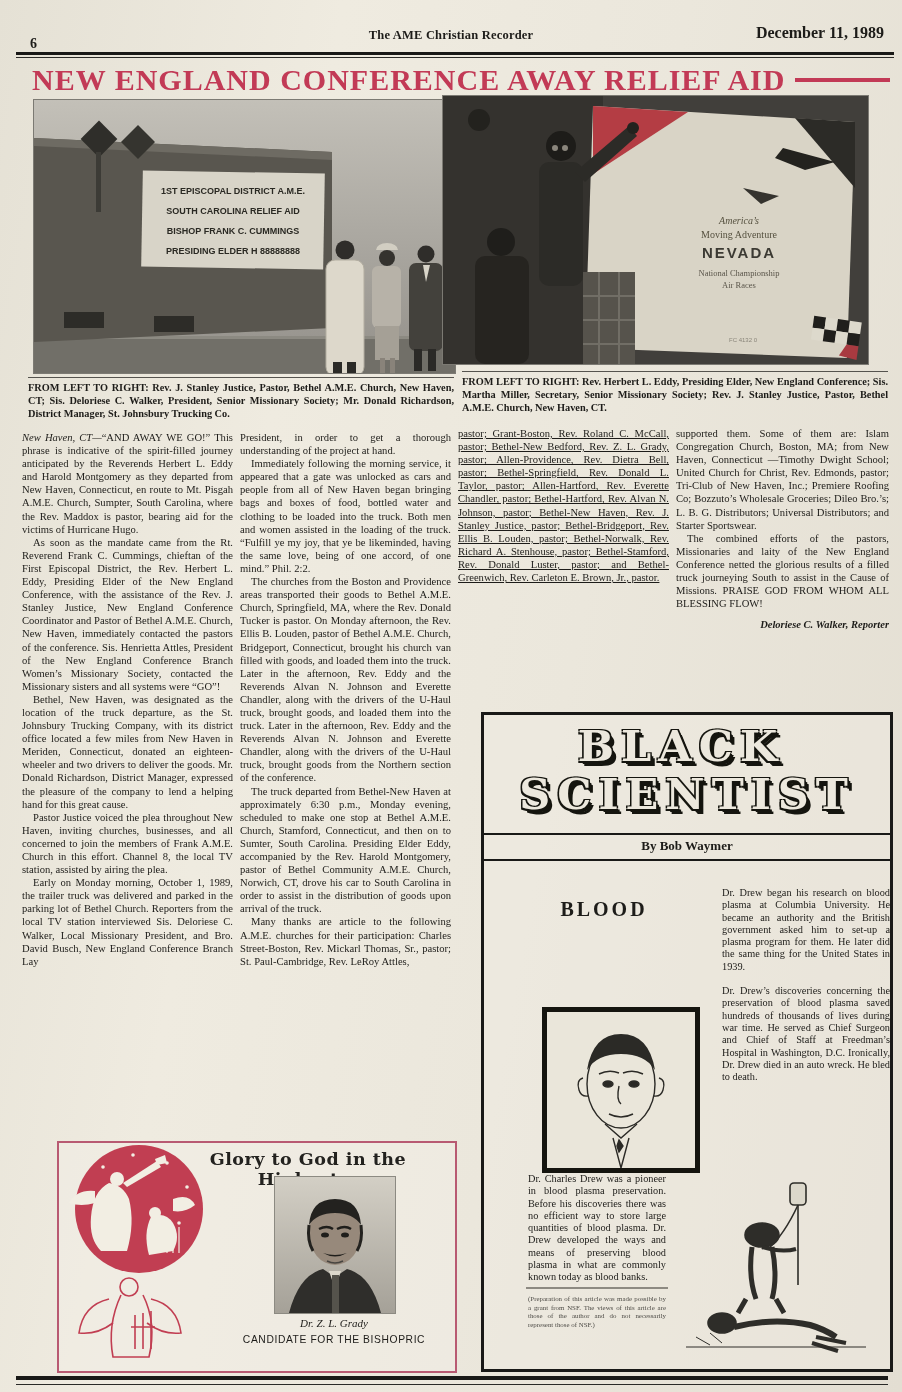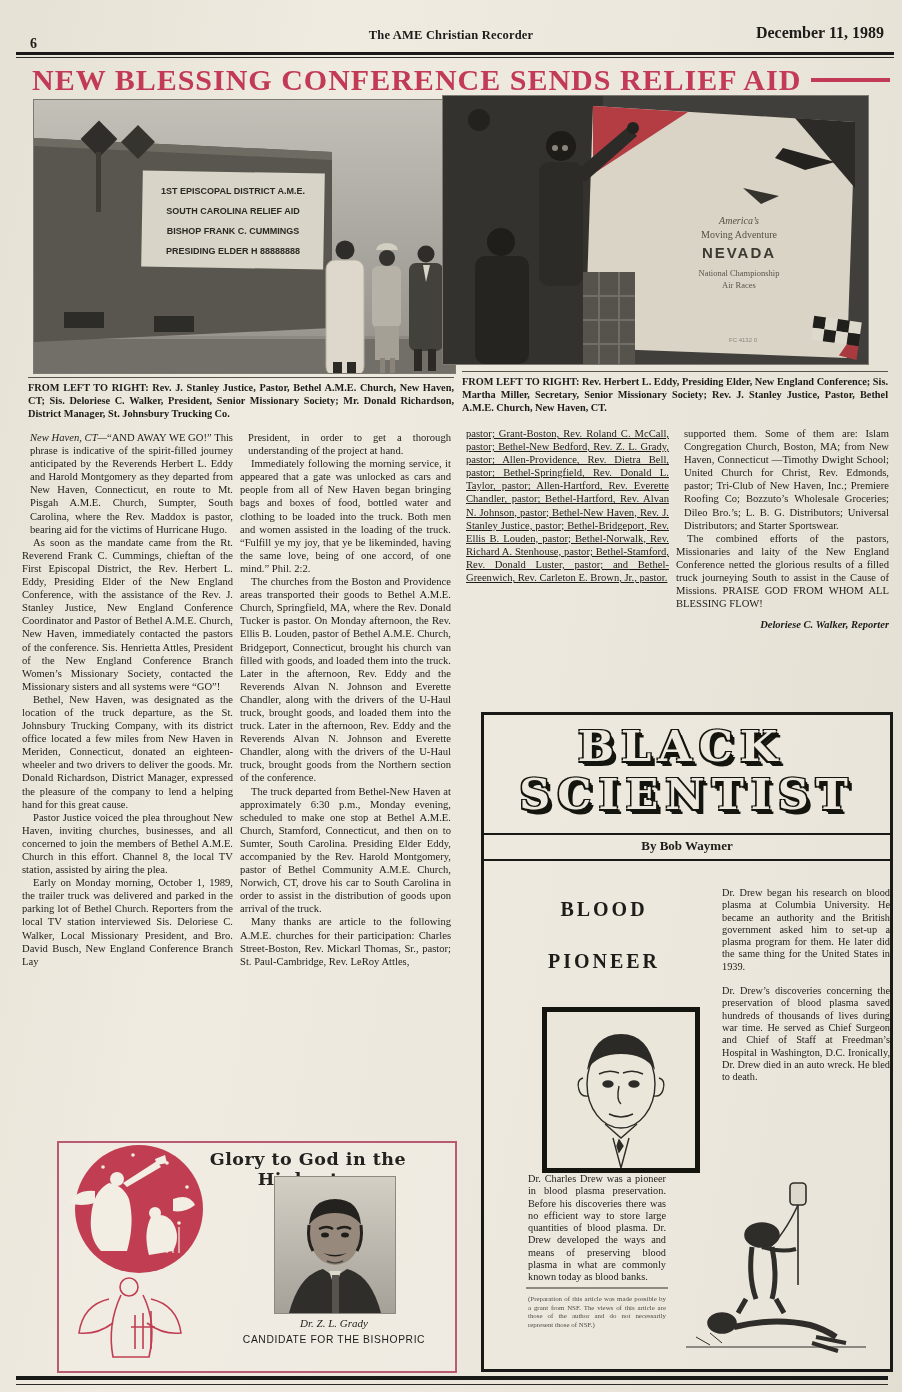--- a/index.html
+++ b/index.html
@@ -21,21 +21,21 @@
   .headline-rule{background:#c23a56;height:4px;}
   .photo{background:#8f8d86;box-shadow:0 0 0 1px #7c7a73;}
   .caption{
     font-weight:bold;font-size:10.3px;line-height:13px;text-align:justify;
   }
   .caption-rule{background:#55534e;height:1px;}
   .col{
     font-size:10.6px;line-height:13.1px;text-align:justify;overflow:hidden;
   }
   .col p{margin:0;text-indent:11px;}
-  .col p.noindent{text-indent:0;margin-left:8px;}
+  .col p.noindent{text-indent:0;}
   .ital{font-style:italic;}
   .byline{font-weight:bold;font-style:italic;font-size:10.5px;text-align:right;margin-top:8px;}
   .bs-box{border:3px solid #191917;background:rgba(240,236,226,.45);}
   .bs-title{
     text-align:center;font-family:"DejaVu Serif",serif;font-weight:900;
     font-size:43px;line-height:46px;letter-spacing:7px;color:#ece8dd;
     text-shadow:-1.5px -1.5px 0 #15150f,1.5px -1.5px 0 #15150f,-1.5px 1.5px 0 #15150f,
                 1.5px 1.5px 0 #15150f,3px 3px 0 #15150f,4.5px 4.5px 0 #15150f;
   }
   .bs-byline{text-align:center;font-weight:bold;font-size:13px;font-family:"Liberation Serif",serif;}
@@ -58,21 +58,21 @@
 <body>
 
 <div class="abs pageno" style="left:30px;top:36px;">6</div>
 <div class="abs masthead" style="left:0;right:0;top:28px;text-align:center;">The AME Christian Recorder</div>
 <div class="abs pagedate" style="right:18px;top:24px;">December 11, 1989</div>
 
 <div class="abs rule-thick" style="left:16px;right:8px;top:52px;"></div>
 <div class="abs rule-thin" style="left:16px;right:8px;top:57px;"></div>
 
 <div class="abs" style="left:32px;right:12px;top:60px;height:40px;display:flex;align-items:center;">
-  <span class="headline">NEW BLESSING CONFERENCE SENDS RELIEF AID</span>
+  <span class="headline">NEW ENGLAND CONFERENCE AWAY RELIEF AID</span>
   <span class="headline-rule" style="flex:1;margin-left:10px;"></span>
 </div>
 
 <div class="abs photo" style="left:34px;top:100px;width:421px;height:273px;">
   <svg width="421" height="273" viewBox="0 0 421 273">
     <defs>
       <linearGradient id="sky" x1="0" y1="0" x2="0" y2="1">
         <stop offset="0" stop-color="#c3c0b8"></stop>
           <stop offset="1" stop-color="#93908a"></stop>
       </linearGradient>
@@ -174,21 +174,21 @@
 <div class="abs caption-rule" style="left:28px;top:377px;width:426px;"></div>
 <div class="abs caption" style="left:28px;top:381px;width:426px;">FROM LEFT TO RIGHT: Rev. J. Stanley Justice, Pastor, Bethel A.M.E. Church, New Haven, CT; Sis. Deloriese C. Walker, President, Senior Missionary Society; Mr. Donald Richardson, District Manager, St. Johnsbury Trucking Co.</div>
 
 <div class="abs caption-rule" style="left:462px;top:371px;width:426px;"></div>
 <div class="abs caption" style="left:462px;top:375px;width:426px;">FROM LEFT TO RIGHT: Rev. Herbert L. Eddy, Presiding Elder, New England Conference; Sis. Martha Miller, Secretary, Senior Missionary Society; Rev. J. Stanley Justice, Pastor, Bethel A.M.E. Church, New Haven, CT.</div>
 
 <div class="abs col" style="left:22px;top:431px;width:211px;height:726px;">
   <p class="noindent"><span class="ital">New Haven, CT—</span><span>“AND AWAY WE GO!” This phrase is indicative of the spirit-filled journey anticipated by the Reverends Herbert L. Eddy and Harold Montgomery as they departed from New Haven, Connecticut, en route to Mt. Pisgah A.M.E. Church, Sumpter, South Carolina, where the Rev. Maddox is pastor, bearing aid for the victims of Hurricane Hugo.</span></p>
   <p>As soon as the mandate came from the Rt. Reverend Frank C. Cummings, chieftan of the First Episcopal District, the Rev. Herbert L. Eddy, Presiding Elder of the New England Conference, with the assistance of the Rev. J. Stanley Justice, New England Conference Coordinator and Pastor of Bethel A.M.E. Church, New Haven, immediately contacted the pastors of the conference. Sis. Henrietta Attles, President of the New England Conference Branch Women’s Missionary Society, contacted the Missionary sisters and all systems were “GO”!</p>
   <p>Bethel, New Haven, was designated as the location of the truck departure, as the St. Johnsbury Trucking Company, with its district office located a few miles from New Haven in Meriden, Connecticut, donated an eighteen-wheeler and two drivers to deliver the goods. Mr. Donald Richardson, District Manager, expressed the pleasure of the company to lend a helping hand for this great cause.</p>
-  <p>Pastor Justice voiced the plea throughout New Haven, inviting churches, businesses, and all concerned to join the members of Bethel A.M.E. Church in this effort. Channel 8, the local TV station, assisted by airing the plea.</p>
+  <p>Pastor Justice voiced the plea throughout New Haven, inviting churches, businesses, and all concerned to join the members of Frank A.M.E. Church in this effort. Channel 8, the local TV station, assisted by airing the plea.</p>
   <p>Early on Monday morning, October 1, 1989, the trailer truck was delivered and parked in the parking lot of Bethel Church. Reporters from the local TV station interviewed Sis. Deloriese C. Walker, Local Missionary President, and Bro. David Busch, New England Conference Branch Lay</p>
 </div>
 
 <div class="abs col" style="left:240px;top:431px;width:211px;height:726px;">
   <p class="noindent">President, in order to get a thorough understanding of the project at hand.</p>
   <p>Immediately following the morning service, it appeared that a gate was unlocked as cars and people from all of New Haven began bringing bags and boxes of food, bottled water and clothing to be loaded into the truck. Both men and women assisted in the loading of the truck. “Fulfill ye my joy, that ye be likeminded, having the same love, being of one accord, of one mind.” Phil. 2:2.</p>
   <p>The churches from the Boston and Providence areas transported their goods to Bethel A.M.E. Church, Springfield, MA, where the Rev. Donald Tucker is pastor. On Monday afternoon, the Rev. Ellis B. Louden, pastor of Bethel A.M.E. Church, Bridgeport, Connecticut, brought his church van filled with goods, and loaded them into the truck. Later in the afternoon, Rev. Eddy and the Reverends Alvan N. Johnson and Everette Chandler, along with the drivers of the U-Haul truck, brought goods, and loaded them into the truck. Later in the afternoon, Rev. Eddy and the Reverends Alvan N. Johnson and Everette Chandler, along with the drivers of the U-Haul truck, brought goods from the Northern section of the conference.</p>
   <p>The truck departed from Bethel-New Haven at approximately 6:30 p.m., Monday evening, scheduled to make one stop at Bethel A.M.E. Church, Stamford, Connecticut, and then on to Sumter, South Carolina. Presiding Elder Eddy, accompanied by the Rev. Harold Montgomery, pastor of Bethel Community A.M.E. Church, Norwich, CT, drove his car to South Carolina in order to assist in the distribution of goods upon arrival of the truck.</p>
   <p>Many thanks are article to the following A.M.E. churches for their participation: Charles Street-Boston, Rev. Mickarl Thomas, Sr., pastor; St. Paul-Cambridge, Rev. LeRoy Attles,</p>
 </div>
@@ -205,21 +205,20 @@
 
 <div class="abs bs-box" style="left:481px;top:712px;width:406px;height:654px;">
   <div class="abs bs-title" style="left:0;right:12px;top:8px;">BLACK</div>
   <div class="abs bs-title" style="left:0;right:0;top:56px;">SCIENTIST</div>
   <div class="abs bs-rule" style="left:0;right:0;top:118px;"></div>
   <div class="abs bs-byline" style="left:0;right:0;top:123px;text-align:center;">By Bob Waymer</div>
   <div class="abs bs-rule" style="left:0;right:0;top:144px;"></div>
 
   <div class="abs bs-heading" style="left:30px;top:168px;width:180px;">
     <div>BLOOD</div>
-    <div>PIONEER</div>
   </div>
 
   <div class="abs portrait-frame" style="left:58px;top:292px;width:148px;height:156px;">
     <svg width="148" height="156" viewBox="0 0 148 156">
       <g stroke="#2b2a26" fill="none" stroke-width="1.4">
         <ellipse cx="74" cy="72" rx="34" ry="44"></ellipse>
         <path d="M40 58 q6 -36 34 -36 q28 0 34 36 q-10 -16 -34 -16 q-24 0 -34 16" fill="#2b2a26" stroke="none"></path>
         <path d="M36 66 q-7 2 -4 12 q2 7 9 6"></path>
         <path d="M112 66 q7 2 4 12 q-2 7 -9 6"></path>
         <path d="M52 62 q10 -5 20 -1 M76 61 q10 -4 20 1"></path>

